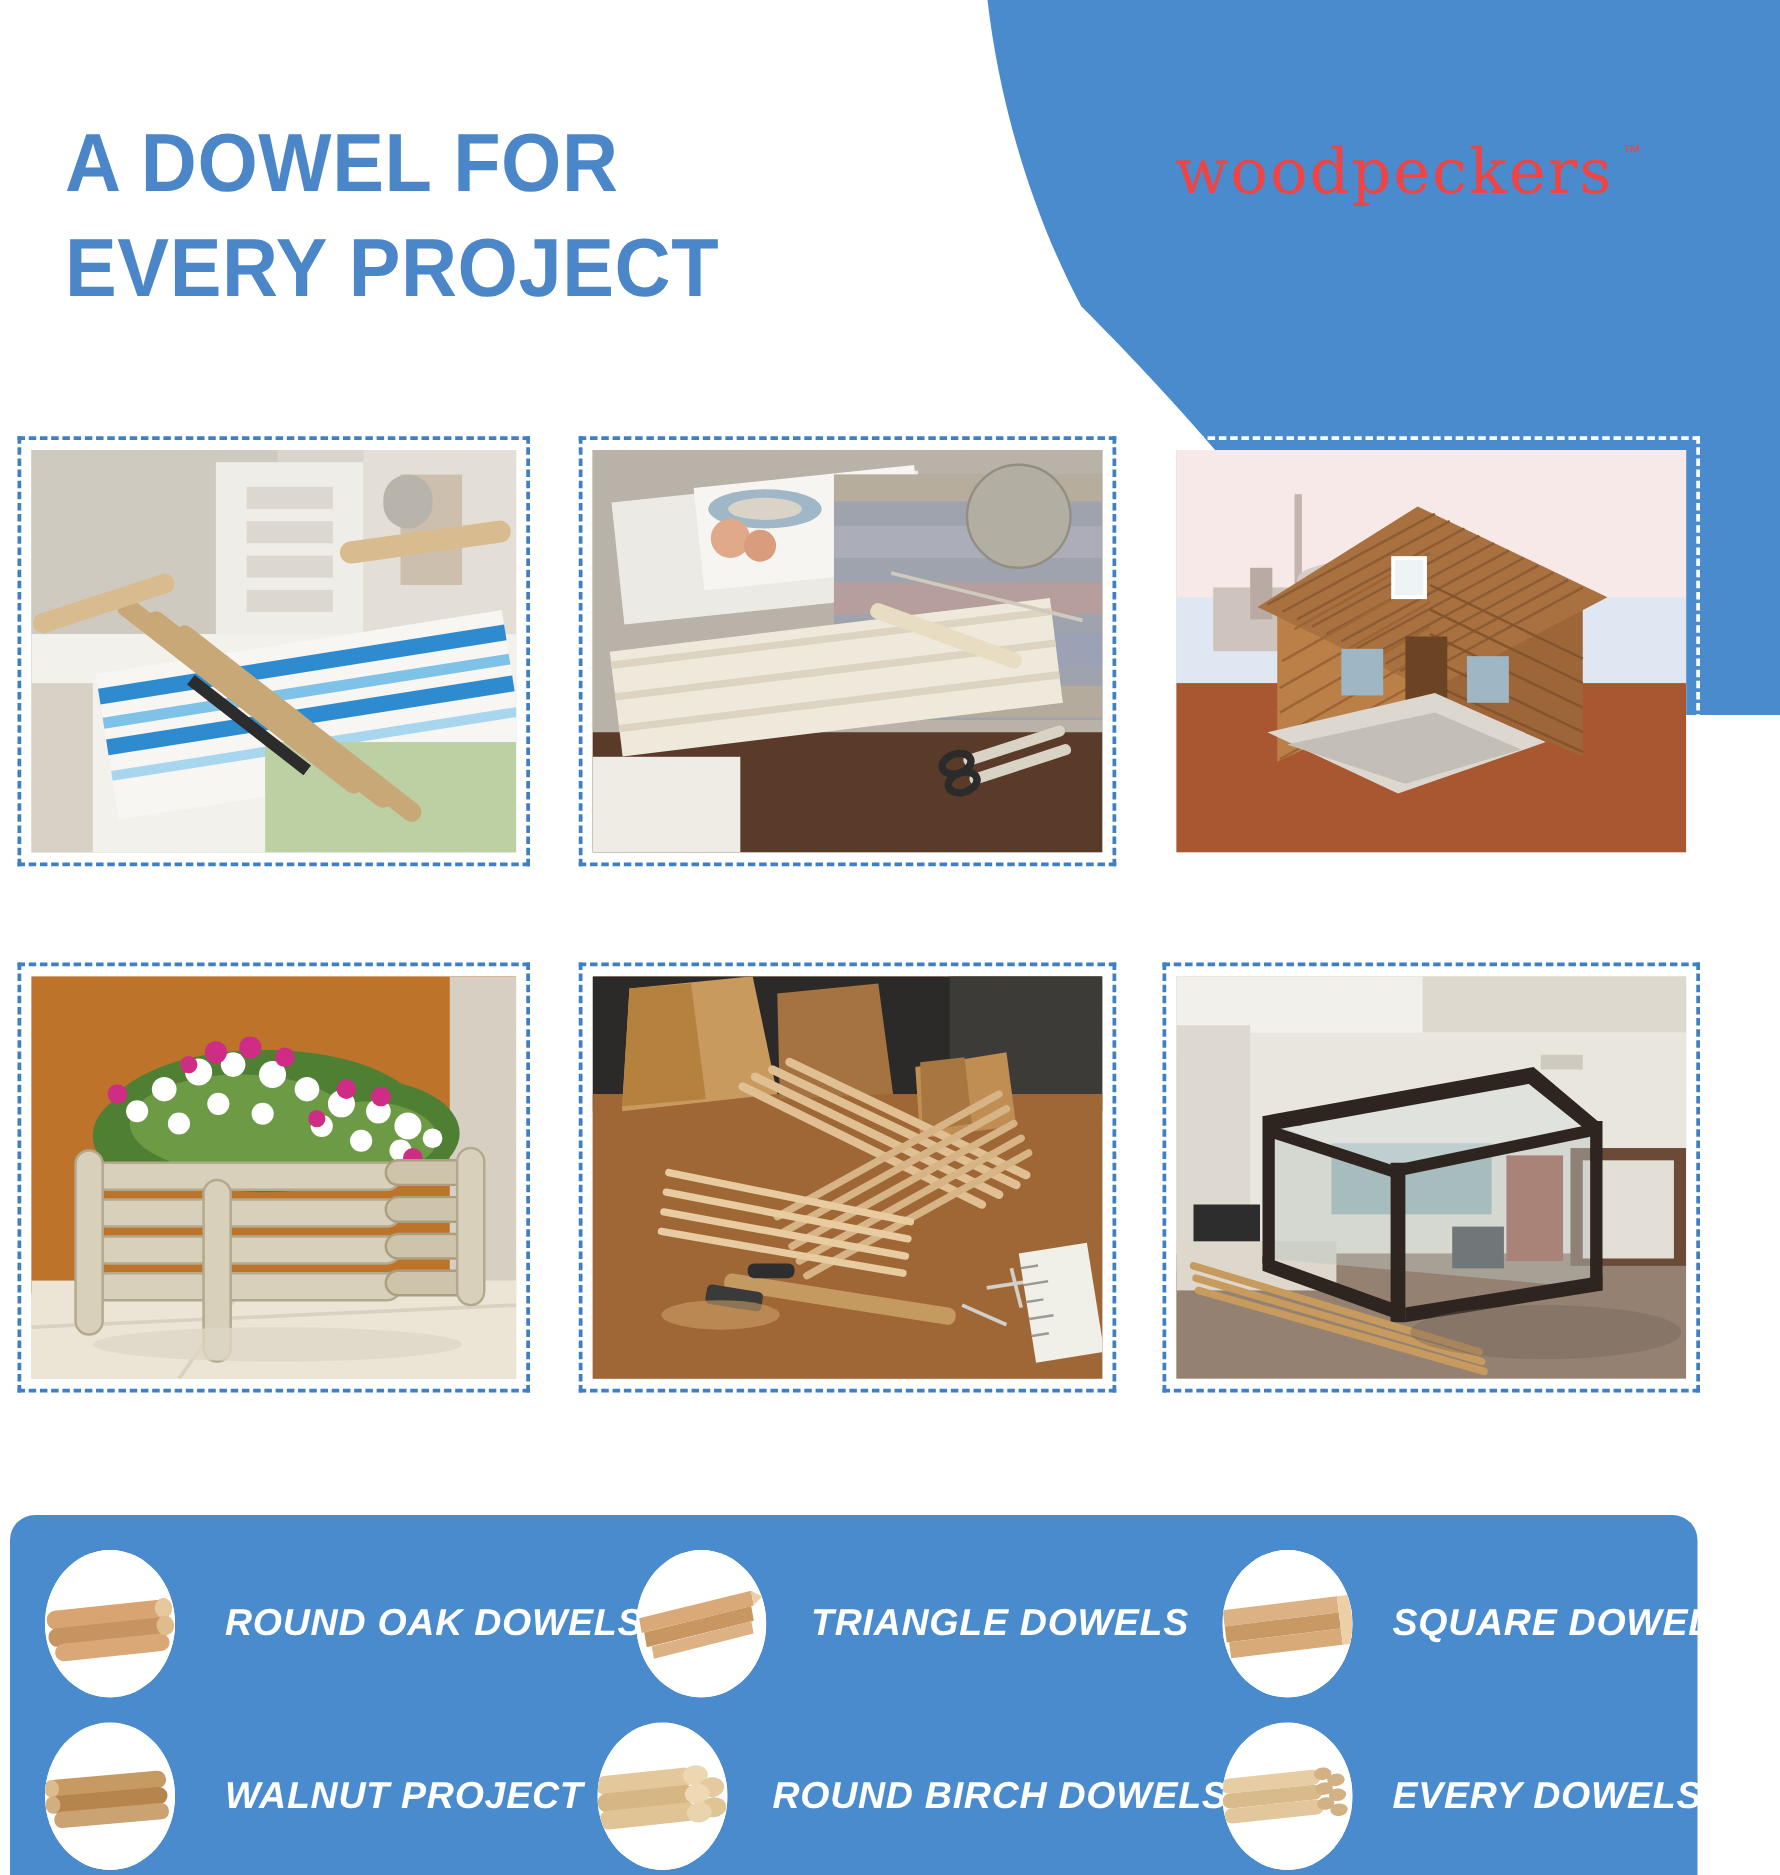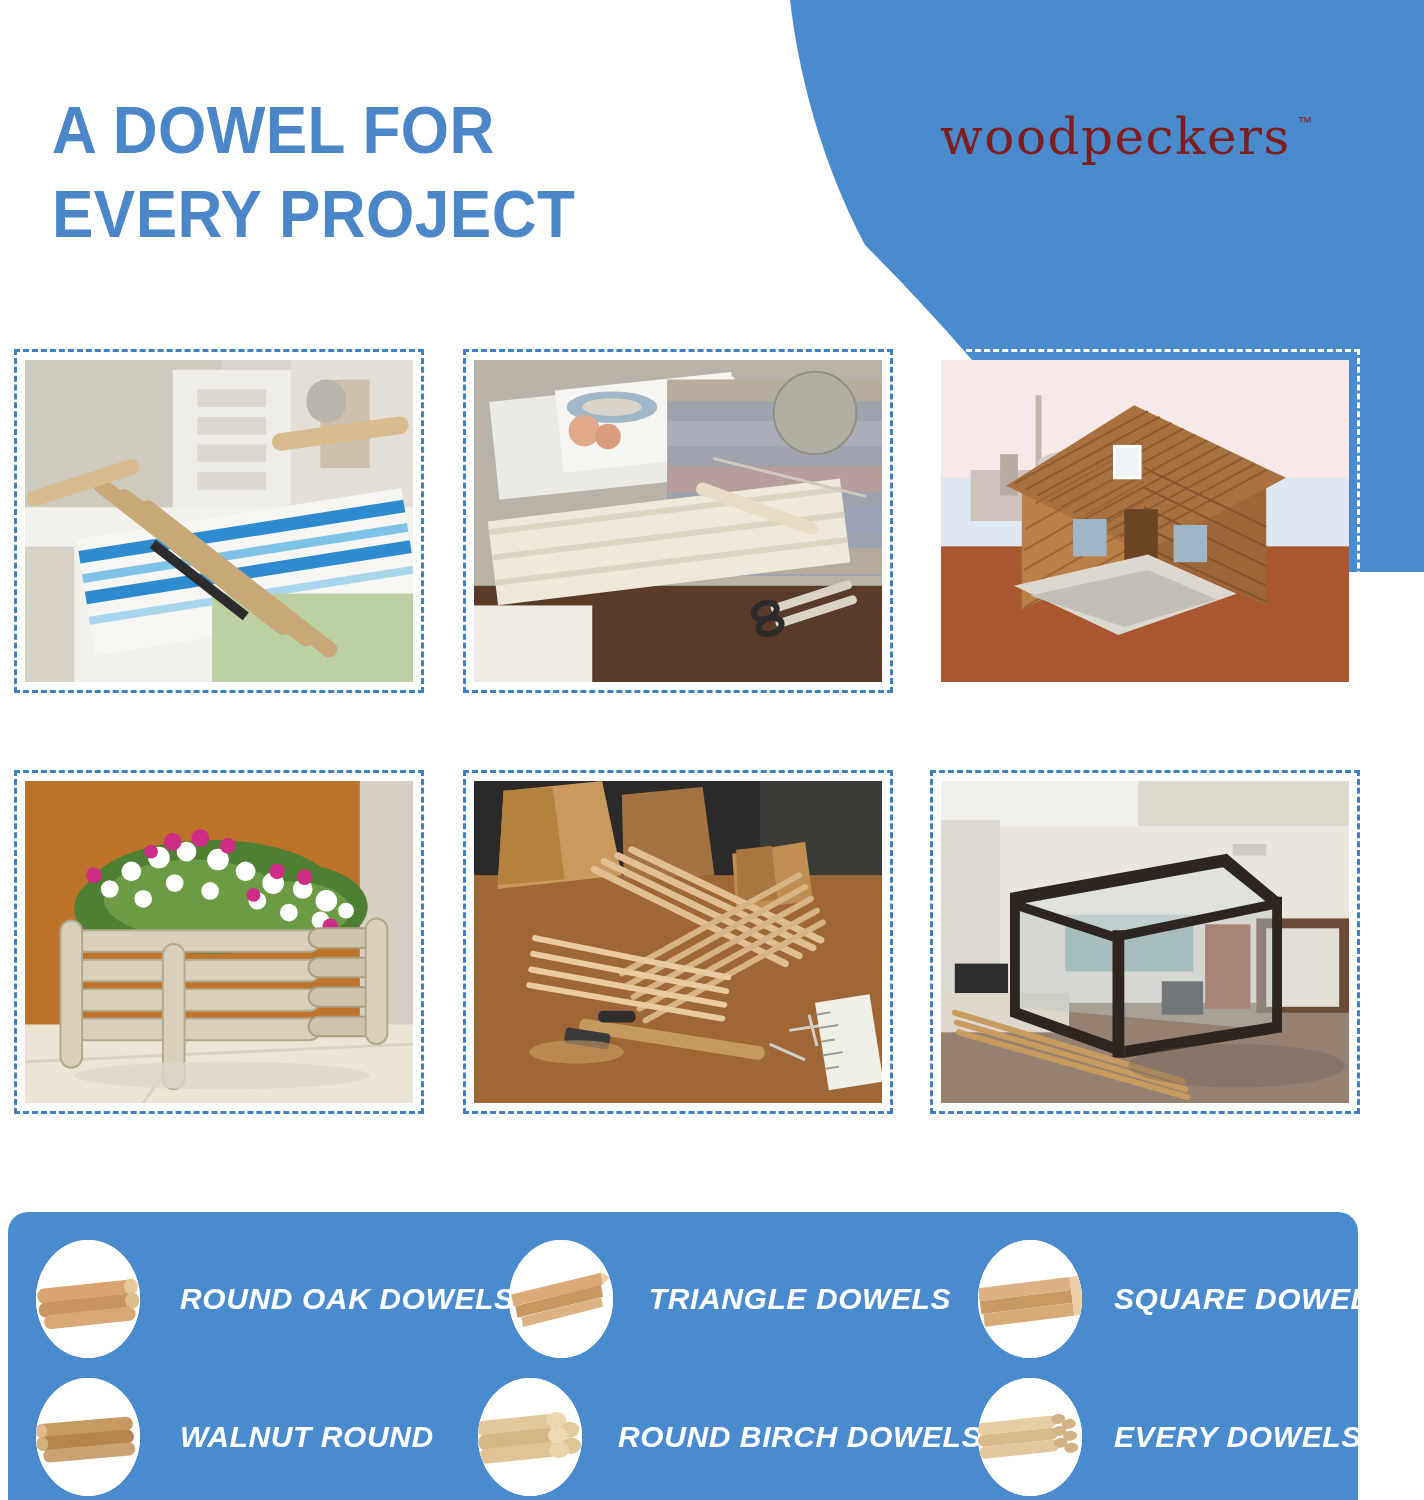--- a/index.html
+++ b/index.html
@@ -51,21 +51,21 @@
   .logo-block {
     position: absolute;
     left: 920px;
     top: 112px;
     width: 440px;
     text-align: left;
   }
   .logo-word {
     display: inline-block;
     position: relative;
-    color: #7f1d1d;
+    color: #ef4444;
     font-family: "DejaVu Serif", serif;
     font-size: 50px;
     font-weight: normal;
     letter-spacing: 1.5px;
     line-height: 1;
   }
   .logo-tm {
     position: absolute;
     top: 2px;
     right: -22px;
@@ -545,21 +545,21 @@
           <rect width="104" height="118" fill="#ffffff"></rect>
           <g transform="rotate(-5 52 60)">
             <rect x="2" y="42" width="96" height="14" rx="7" fill="#c79a63"></rect>
             <rect x="2" y="55" width="96" height="14" rx="7" fill="#b6854e"></rect>
             <rect x="6" y="68" width="92" height="13" rx="6" fill="#cba271"></rect>
             <ellipse cx="6" cy="49" rx="6" ry="7" fill="#ddbb8d"></ellipse>
             <ellipse cx="6" cy="62" rx="6" ry="7" fill="#d3ae7e"></ellipse>
           </g>
         </svg>
       </span>
-      <span class="legend-label">WALNUT ROUND</span>
+      <span class="legend-label">WALNUT PROJECT</span>
     </div>
 
     <div class="legend-item c2">
       <span class="badge">
         <svg width="104" height="118" viewBox="0 0 104 118">
           <rect width="104" height="118" fill="#ffffff"></rect>
           <g transform="rotate(-6 52 60)">
             <rect x="0" y="38" width="78" height="15" rx="7" fill="#e3c89c"></rect>
             <rect x="0" y="52" width="78" height="15" rx="7" fill="#d6b684"></rect>
             <rect x="0" y="66" width="78" height="15" rx="7" fill="#e0c496"></rect>

